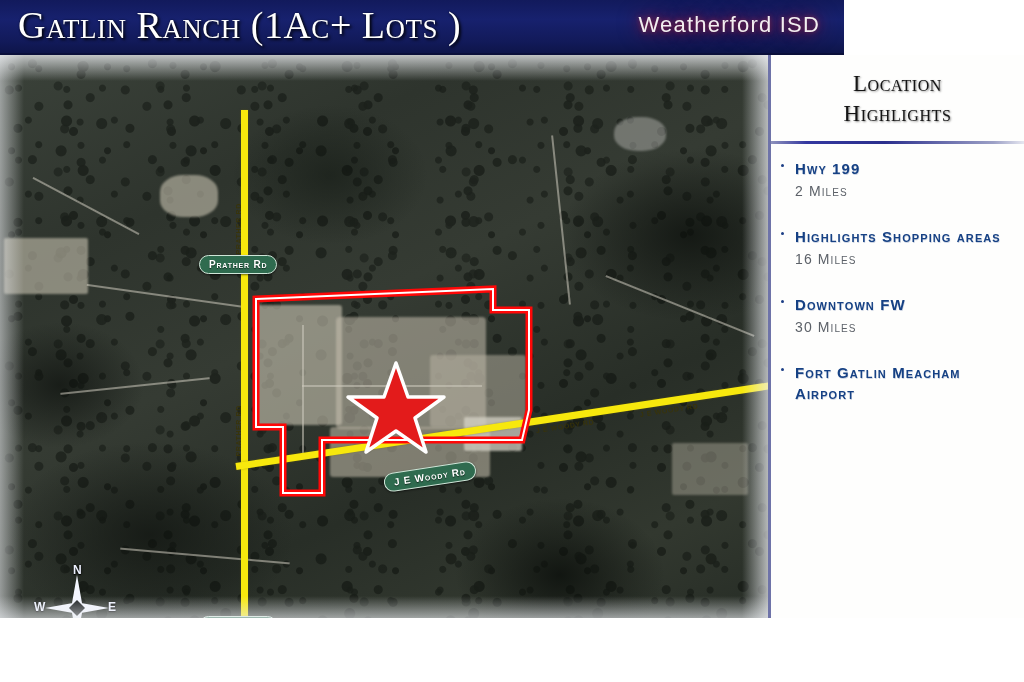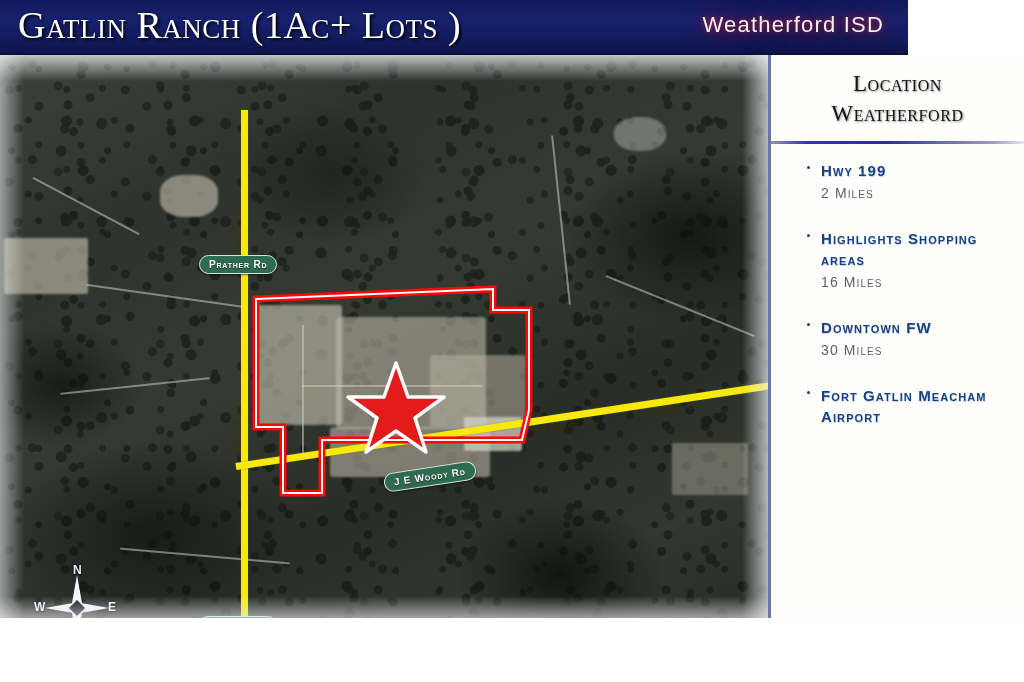--- a/index.html
+++ b/index.html
@@ -12,21 +12,21 @@
     height: 682px;
     font-family: "Liberation Sans", sans-serif;
     overflow: hidden;
     position: relative;
   }
 
   
   #header {
     position: absolute;
     left: 0; top: 0;
-    width: 908px; height: 55px;
+    width: 844px; height: 55px;
     background: linear-gradient(180deg, #121a5c 0%, #17216e 35%, #121a5a 75%, #0d1447 100%);
     overflow: hidden;
   }
   #header::after {
     content: "";
     position: absolute;
     left: 0; right: 0; bottom: 0;
     height: 2px;
     background: #0a0f3a;
   }
@@ -268,22 +268,22 @@
     text-shadow: 1px 1px 2px rgba(0,0,0,0.45);
   }
   #sidebar-divider {
     margin: 12px 0 14px 0;
     height: 3px;
     width: 100%;
     background: linear-gradient(90deg, #8e92bc 0%, #3438a0 14%, #2b2f8d 45%, #9ca0c6 88%, #e6e7f0 100%);
   }
   #highlights {
     list-style: none;
-    margin: 16px;
-    padding: 0 0 0 34px;
+    margin: 0;
+    padding: 0 0 0 24px;
   }
   #highlights li {
     margin-bottom: 24px;
     position: relative;
   }
   .hl-bullet {
     position: absolute;
     left: -14px; top: 6px;
     width: 3px; height: 3px;
     background: #1d3f86;
@@ -389,21 +389,21 @@
       <span class="compass-letter" id="compass-w">W</span>
       <span class="compass-letter" id="compass-e">E</span>
     </div>
 
     <div id="map-vignette"></div>
   </div>
 
   <div id="sidebar">
     <div id="sidebar-heading">
       <div>Location</div>
-      <div>Weatherford</div>
+      <div>Highlights</div>
     </div>
     <div id="sidebar-divider"></div>
 
     <ul id="highlights">
       <li>
         <span class="hl-bullet"></span>
         <span class="hl-name">Hwy 199</span>
         <span class="hl-distance">2 Miles</span>
       </li>
       <li>

